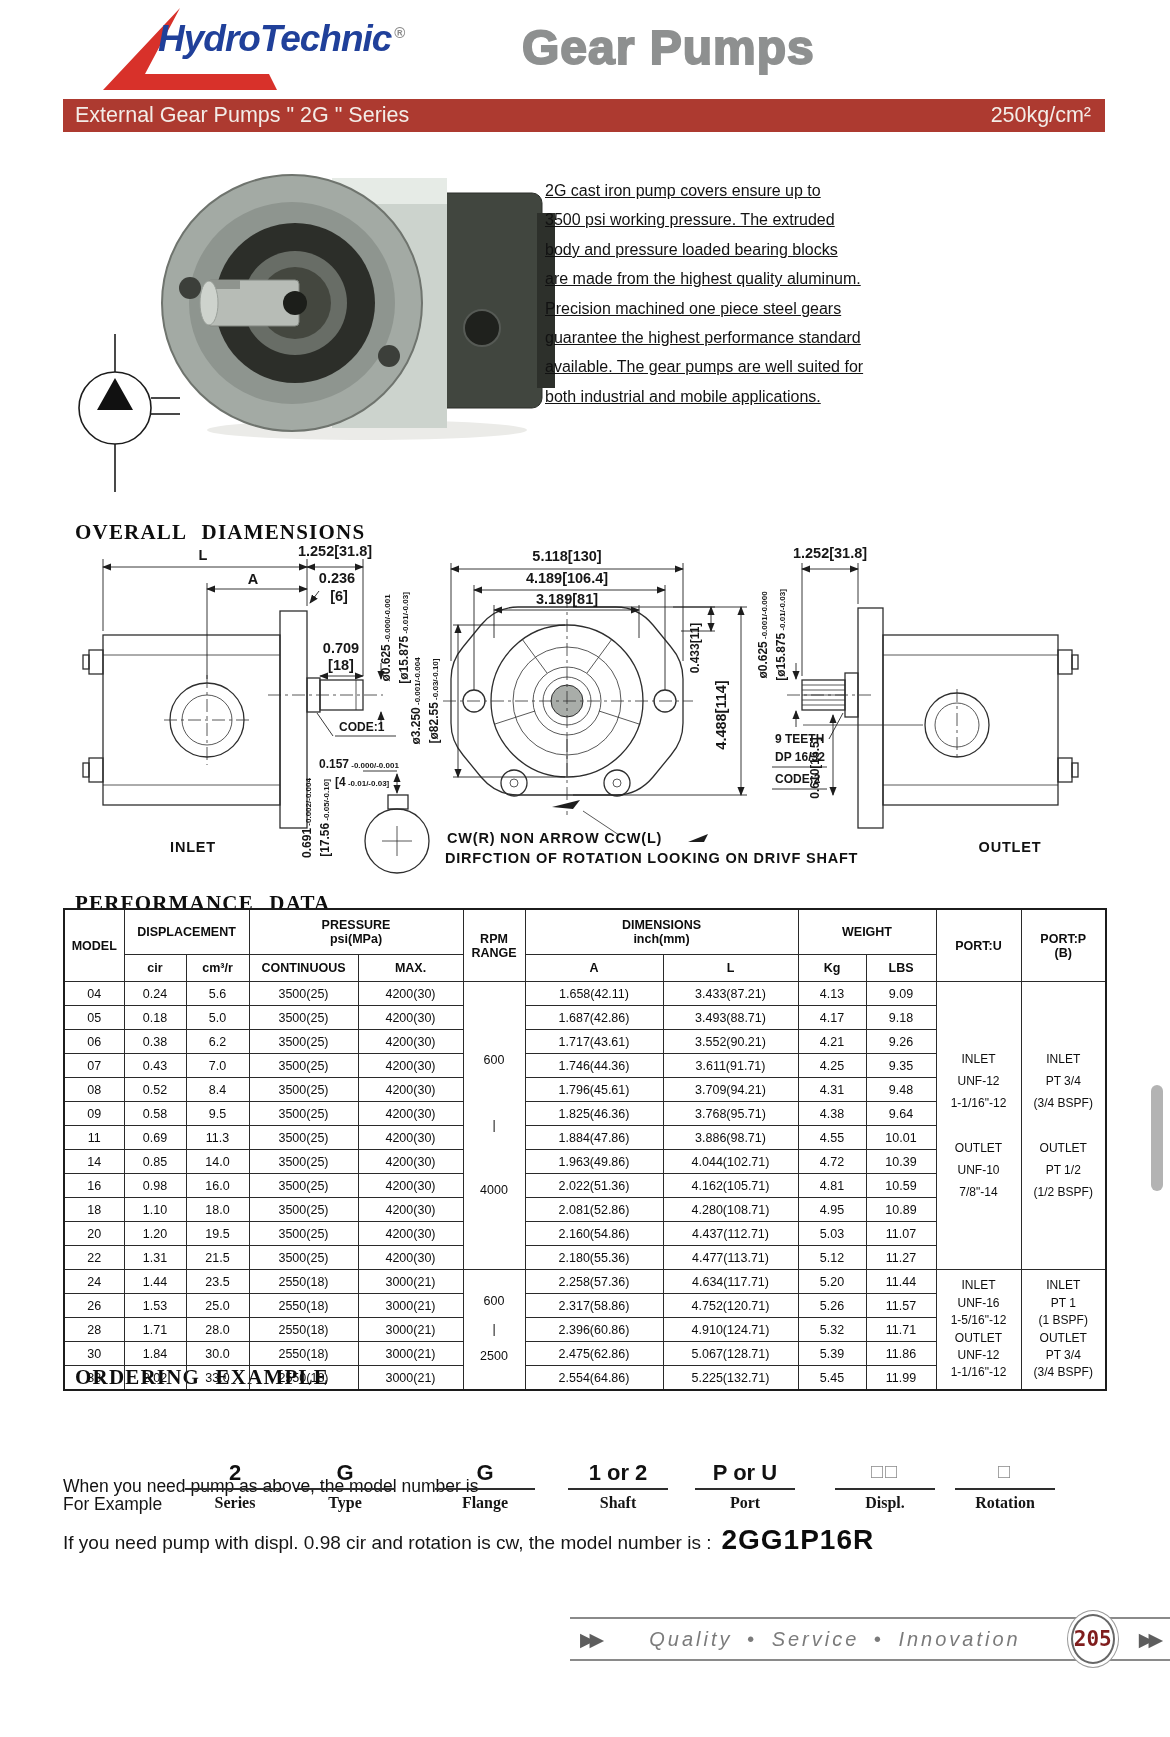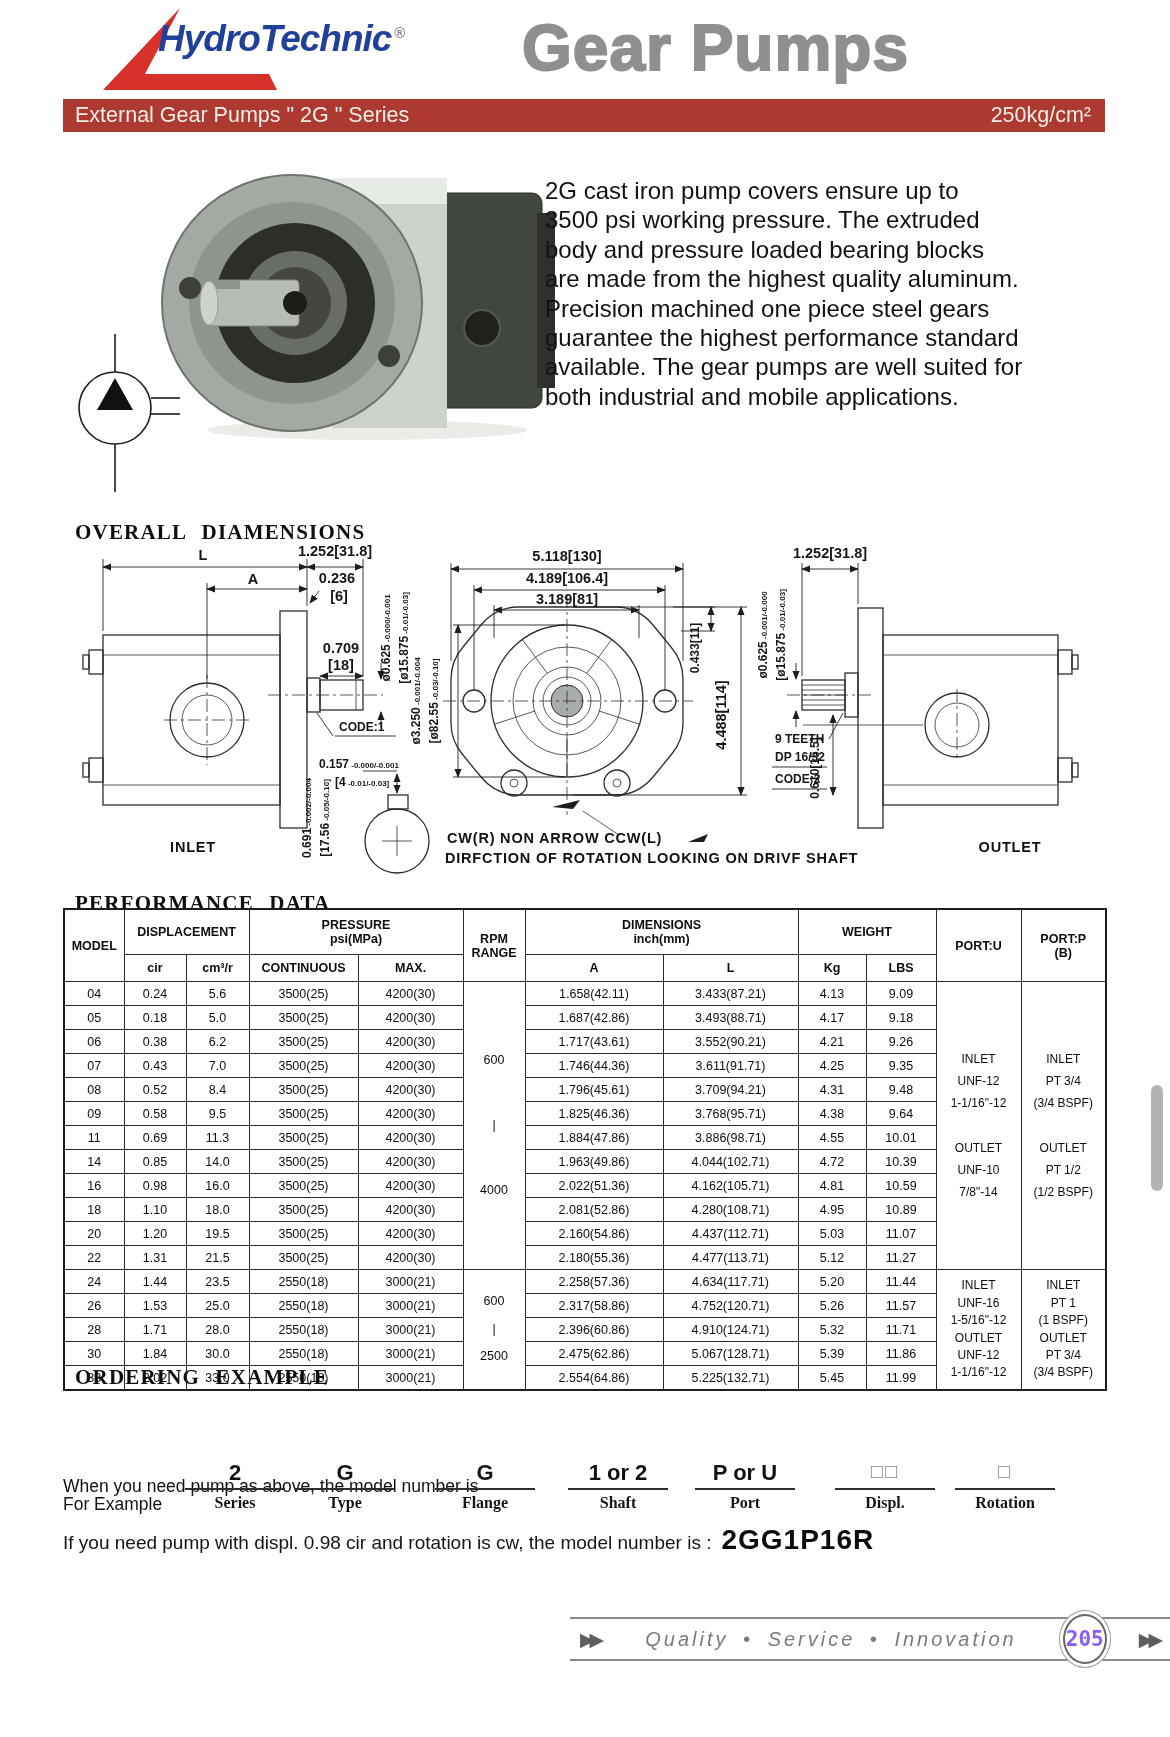--- a/index.html
+++ b/index.html
@@ -4,28 +4,28 @@
 <style>
   html,body{margin:0;padding:0;background:#e9e9e9;}
   #page{position:relative;width:1170px;height:1737px;background:#ffffff;overflow:hidden;
         font-family:"Liberation Sans",sans-serif;color:#151515;}
   
   #logo{position:absolute;left:63px;top:4px;width:370px;height:96px;}
   #logo svg{position:absolute;left:0;top:2px;}
   #brand{position:absolute;left:95px;top:14px;font-size:37px;font-weight:bold;font-style:italic;
          color:#20409a;letter-spacing:-1px;}
   #brand sup{font-size:15px;color:#8a8a8a;font-style:normal;margin-left:3px;}
-  #main-title{position:absolute;left:522px;top:0;width:560px;font-size:64px;font-weight:bold;
+  #main-title{position:absolute;left:522px;top:0;width:560px;font-size:48px;font-weight:bold;
          color:#8e9090;-webkit-text-stroke:2px #8e9090;line-height:96px;letter-spacing:1px;}
   .banner{position:absolute;left:63px;top:99px;width:1042px;height:33px;background:#ad3a30;
          color:#f3ece7;display:flex;justify-content:space-between;align-items:center;
          padding:0 14px 0 12px;box-sizing:border-box;font-size:21.5px;}
   
-  .desc{position:absolute;left:545px;top:176px;width:575px;font-size:24px;line-height:29.4px;
-        white-space:pre-line;color:#121212;}
+  .desc{position:absolute;left:545px;top:176px;width:575px;font-size:16px;line-height:29.4px;
+        white-space:pre-line;color:#121212;text-decoration:underline;}
   
   .sec{position:absolute;margin:12px;font-family:"Liberation Serif",serif;font-size:21px;
        font-weight:bold;letter-spacing:1.2px;word-spacing:9px;color:#0e0e0e;}
   #dims-h{left:63px;top:508px;}
   #perf-h{left:63px;top:879px;}
   #ord-h{left:63px;top:1353px;}
   
   .ln{stroke:#2e2e2e;stroke-width:1.3;fill:none;}
   .thin{stroke:#2e2e2e;stroke-width:0.8;fill:none;}
   .dimln{stroke:#222;stroke-width:0.9;fill:none;}
@@ -60,21 +60,21 @@
   
   .footer{position:absolute;left:570px;top:1617px;width:600px;height:44px;box-sizing:border-box;
           border-top:2.5px solid #8a8a8a;border-bottom:2.5px solid #8a8a8a;display:flex;
           align-items:center;padding:0 6px 0 10px;background:#fff;}
   .arr{font-size:19px;color:#5e5e5e;letter-spacing:-5px;padding-right:6px;}
   .tag{flex:1;text-align:center;font-style:italic;color:#7b7b7b;font-size:20px;
        letter-spacing:3px;word-spacing:6px;}
   .pageno{width:40px;height:46px;border-radius:50%;border:2px solid #676767;background:#fff;
           box-shadow:0 0 0 3px #fff,0 0 0 4px #9a9a9a;display:flex;align-items:center;
           justify-content:center;font-family:"DejaVu Sans Mono",monospace;font-weight:bold;
-          font-size:21px;color:#8b5cf6;margin:0 32px 0 6px;z-index:2;}
+          font-size:21px;color:#7f1d1d;margin:0 24px 0 6px;z-index:2;}
   .scrollbar{position:absolute;left:1151px;top:1085px;width:12px;height:106px;border-radius:6px;
           background:#acacac;opacity:.92;}
 </style>
 </head>
 <body>
 
 <div id="page">
 
   <div id="logo">
     <svg width="260" height="90" viewBox="0 0 200 90">

